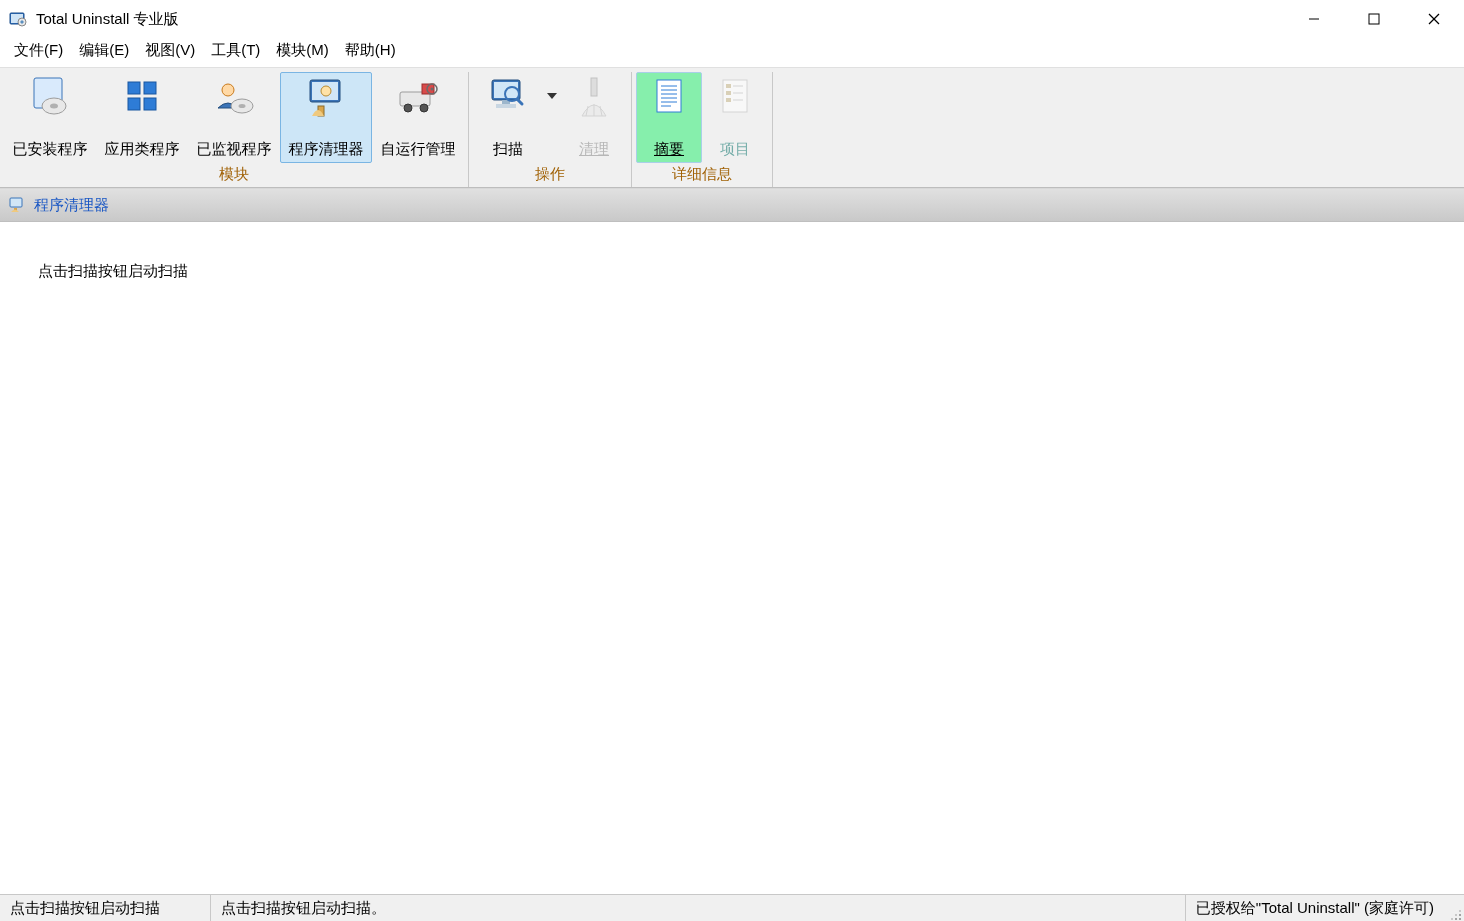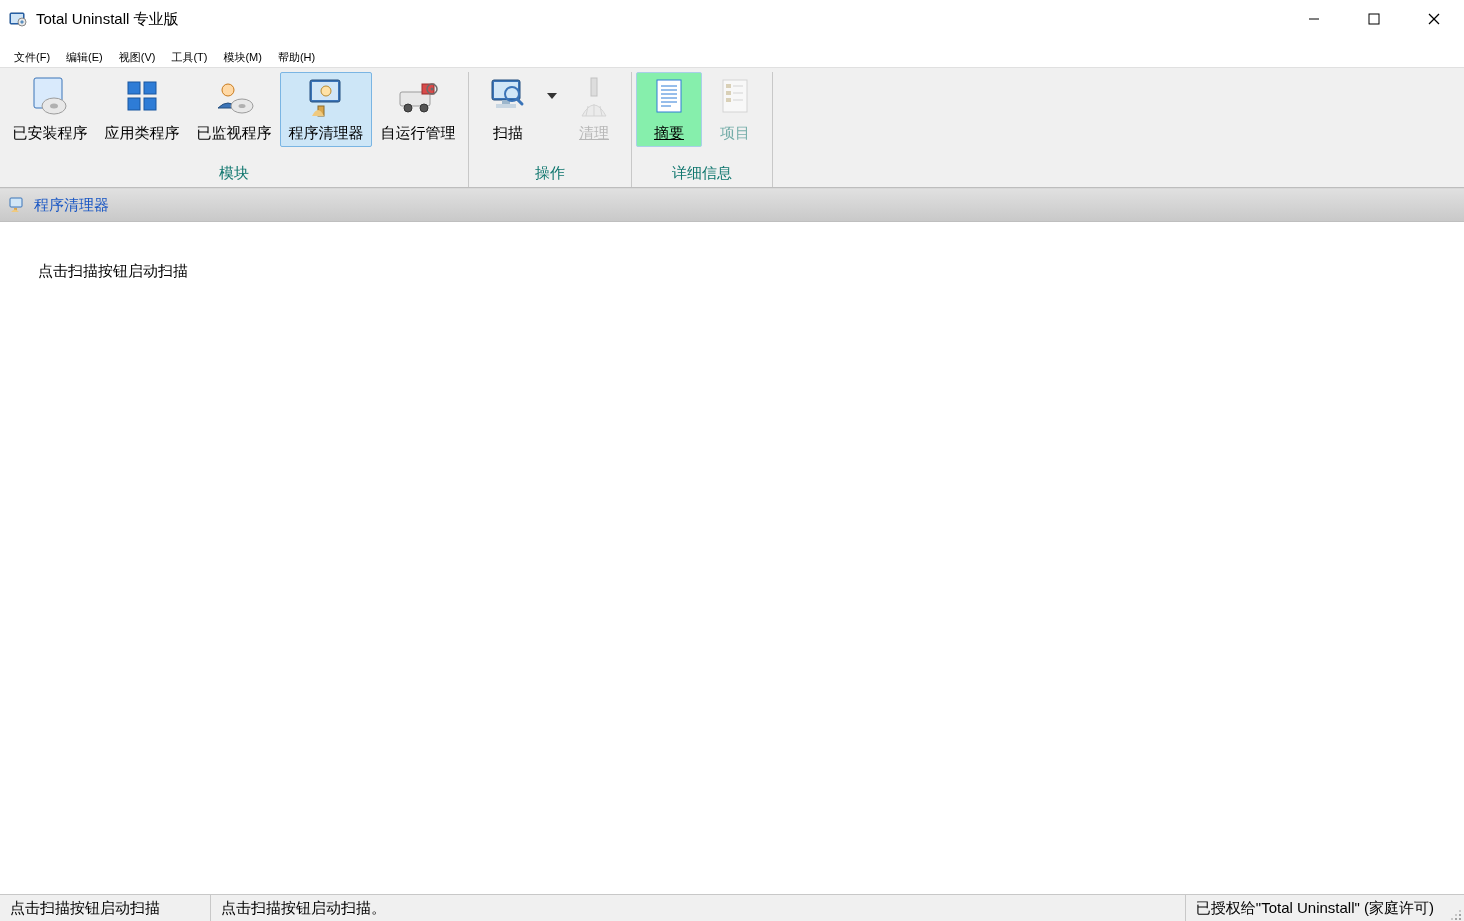--- a/index.html
+++ b/index.html
@@ -48,24 +48,24 @@
   height: 100%;
   display: flex;
   align-items: center;
   justify-content: center;
 }
 .win-btn svg { display:block; }
 
 .menubar {
   height: 28px;
   display: flex;
-  align-items: flex-end;
+  align-items: flex-start;
   padding-left: 6px;
   background: #ffffff;
-  font-size: 11px;
+  font-size: 15px;
 }
 .menu-item {
   padding: 2px 8px;
   margin-right: 0px;
   border-radius: 2px;
 }
 
 .ribbon {
   display: flex;
   align-items: stretch;
@@ -89,21 +89,21 @@
 }
 .rb-btn {
   display: flex;
   flex-direction: column;
   align-items: center;
   justify-content: flex-start;
   padding: 2px 4px 4px 4px;
   border: 1px solid transparent;
   border-radius: 2px;
   width: 82px;
-  gap: 6px;
+  gap: 22px;
   position: relative;
 }
 .rb-btn.selected {
   background: #cde6f7;
   border-color: #7ab5e3;
 }
 .rb-btn.selected2 {
   background: #86efac;
   border-color: #a9cfe8;
   text-decoration: underline;
@@ -123,21 +123,21 @@
   white-space: nowrap;
 }
 .rb-split { display:flex; align-items:flex-start; }
 .rb-split .arrow-part {
   display:flex; flex-direction:column; align-items:center; justify-content:center;
   width: 18px; height: 48px;
 }
 .ribbon-group-label {
   text-align: center;
   font-size: 15px;
-  color: #0f766e;
+  color: #a16207;
   padding: 2px 0 2px 0;
 }
 
 .section-header {
   background: linear-gradient(to bottom, #e0e0e0 0%, #c9c9c9 100%);
   border-top: 1px solid #d8d8d8;
   border-bottom: 1px solid #bfbfbf;
   height: 32px;
   display: flex;
   align-items: center;

